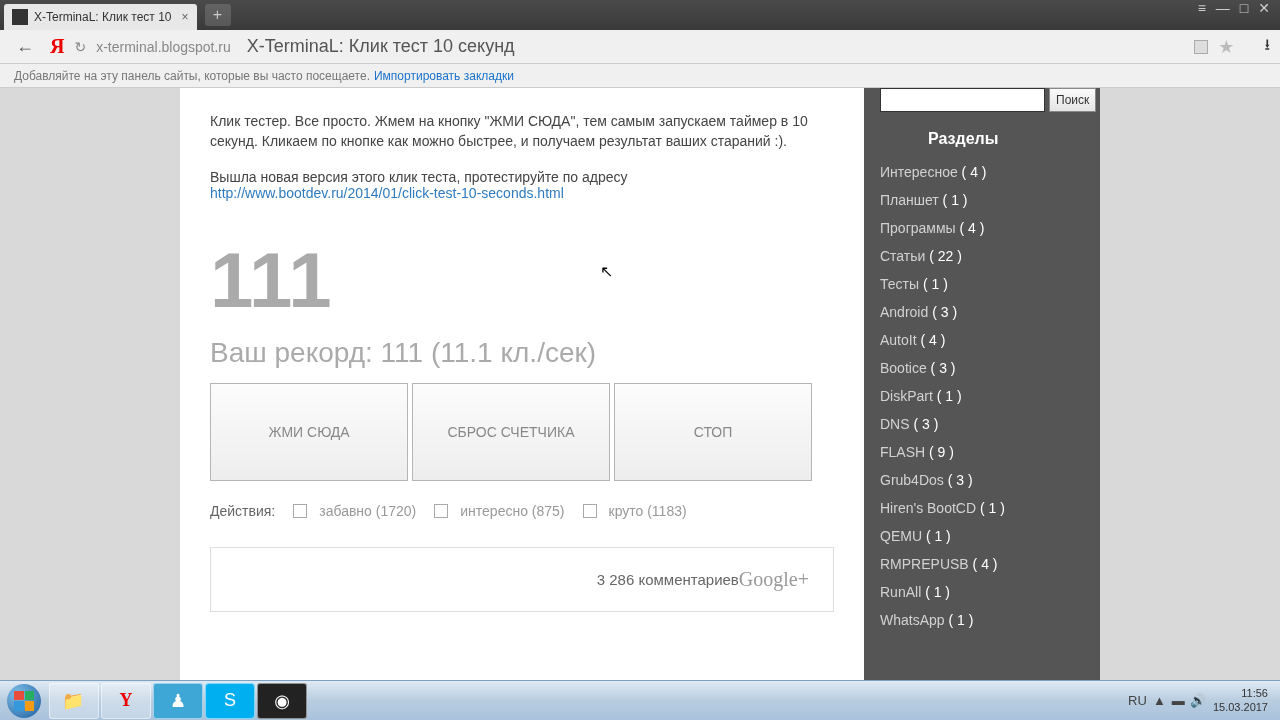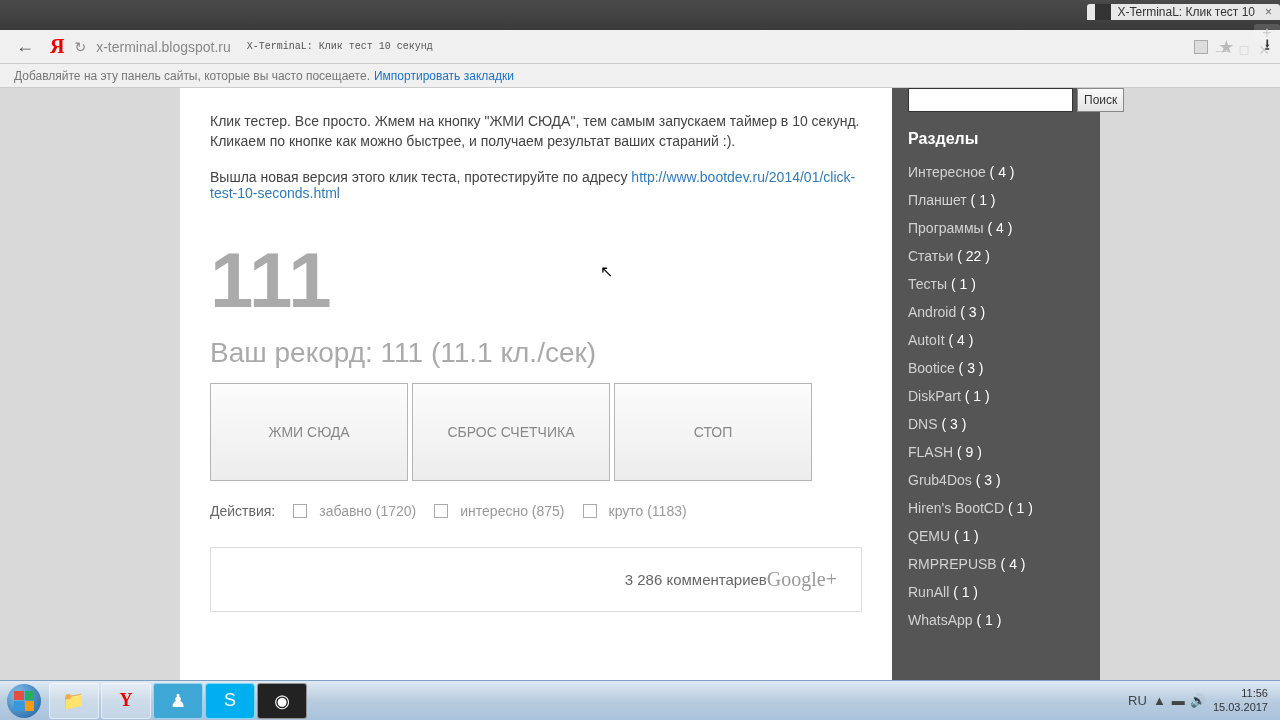--- a/index.html
+++ b/index.html
@@ -1,32 +1,32 @@
 <!DOCTYPE html>
 <html><head>
 <meta charset="utf-8">
 <style>
 * { margin: 0; padding: 0; box-sizing: border-box; }
 body { font-family: Arial, sans-serif; font-size: 13px; width: 1280px; height: 720px; overflow: hidden; background: #d9d9d9; position: relative; }
 
 
-.browser-tabs { height: 30px; background: linear-gradient(#4a4a4a, #3a3a3a); display: flex; align-items: flex-end; padding-left: 4px; flex-direction: column; }
+.browser-tabs { height: 30px; background: linear-gradient(#4a4a4a, #3a3a3a); display: flex; align-items: flex-start; padding-left: 4px; }
 .tab { height: 26px; background: #e8e8e8; border-radius: 3px 3px 0 0; display: flex; align-items: center; padding: 0 8px; gap: 6px; font-size: 12px; color: #333; max-width: 200px; margin-top: 4px; }
 .tab .favicon { width: 16px; height: 16px; background: #333; display: inline-block; }
 .tab .close-x { margin-left: 4px; color: #666; cursor: pointer; }
 .new-tab { width: 26px; height: 22px; background: rgba(255,255,255,0.15); border-radius: 3px; margin-left: 8px; color: #ccc; display: flex; align-items: center; justify-content: center; font-size: 16px; margin-top: 4px; }
 .win-controls { margin-left: auto; display: flex; gap: 10px; padding-right: 10px; color: #ccc; font-size: 14px; }
 .win-controls span { cursor: pointer; }
 
 .toolbar { height: 34px; background: #f0f0f0; border-bottom: 1px solid #ccc; display: flex; align-items: center; padding: 0 10px; gap: 10px; }
 .nav-btn { font-size: 18px; color: #555; cursor: pointer; padding: 2px 6px; }
 .yandex-logo { font-family: 'Times New Roman', serif; font-size: 20px; font-weight: bold; color: #e00; }
 .reload { color: #888; font-size: 14px; cursor: pointer; }
 .url-text { color: #888; font-size: 14px; }
-.page-title-bar { color: #555; font-size: 10px; margin-left: 6px; font-family: Liberation Mono, monospace; }
+.page-title-bar { color: #555; font-size: 18px; margin-left: 6px; }
 .right-icons { margin-left: auto; display: flex; gap: 10px; align-items: center; color: #999; }
 .lock-ico { width: 14px; height: 14px; background: #ddd; border: 1px solid #aaa; display: inline-block; }
 .star-ico { font-size: 18px; color: #bbb; }
 .dl-ico { font-size: 16px; color: #333; margin-left: 20px; }
 
 .bookmark-bar { height: 24px; background: #f0f0f0; border-bottom: 1px solid #ccc; display: flex; align-items: center; padding: 0 14px; font-size: 12px; color: #777; gap: 4px; }
 .bookmark-bar a { color: #1a73cc; text-decoration: none; }
 
 
 .page-wrap { height: 632px; overflow: hidden; background: #d9d9d9; }
@@ -49,25 +49,25 @@
 .action-item { display: flex; align-items: center; gap: 12px; color: #999; }
 .action-item .cbx { width: 14px; height: 14px; border: 1px solid #aaa; display: inline-block; background: #fff; }
 
 .comments-box { border: 1px solid #ddd; margin-top: 28px; padding: 20px 24px; display: flex; justify-content: flex-end; align-items: center; }
 .comments-box .cnt { font-size: 15px; color: #666; }
 .comments-box .gplus { font-size: 20px; color: #999; font-family: Georgia, serif; }
 
 .cursor-ptr { position: absolute; left: 420px; top: 174px; font-size: 16px; color: #000; pointer-events: none; }
 
 
-.sidebar { width: 208px; background: #555; color: #eee; padding: 0 16px; }
+.sidebar { width: 236px; background: #555; color: #eee; padding: 0 16px; }
 .searchrow { display: flex; gap: 4px; margin-bottom: 18px; }
 .searchrow input { flex: 1; height: 24px; border: 1px solid #333; background: #fff; padding: 0 4px; font-size: 12px; }
 .searchrow button { height: 24px; background: linear-gradient(#fafafa,#e4e4e4); border: 1px solid #888; font-size: 12px; padding: 0 6px; color: #333; }
-.side-title { color: #fff; font-size: 16px; font-weight: bold; margin-bottom: 16px; }
+.side-title { color: #fff; font-size: 16px; font-weight: bold; margin-bottom: 16px; margin-left: 48px; }
 .cat-list { list-style: none; }
 .cat-list li { font-size: 14px; margin-bottom: 12px; }
 .cat-list a { color: #d2d2d2; text-decoration: none; }
 .cat-list .cnt { color: #fff; }
 
 
 .taskbar { position: absolute; bottom: 0; left: 0; right: 0; height: 40px; background: linear-gradient(#dfeaf4, #b9cde0 50%, #a9c2dc); border-top: 1px solid #7da2c1; display: flex; align-items: center; }
 .start-orb { width: 48px; height: 40px; display: flex; align-items: center; justify-content: center; }
 .start-circle { width: 34px; height: 34px; border-radius: 50%; background: radial-gradient(circle at 30% 30%, #7fbde8, #1d5f9e); display: grid; grid-template: 1fr 1fr / 1fr 1fr; gap: 1px; padding: 7px; }
 .start-circle span:nth-child(1){background:#e74c3c}

